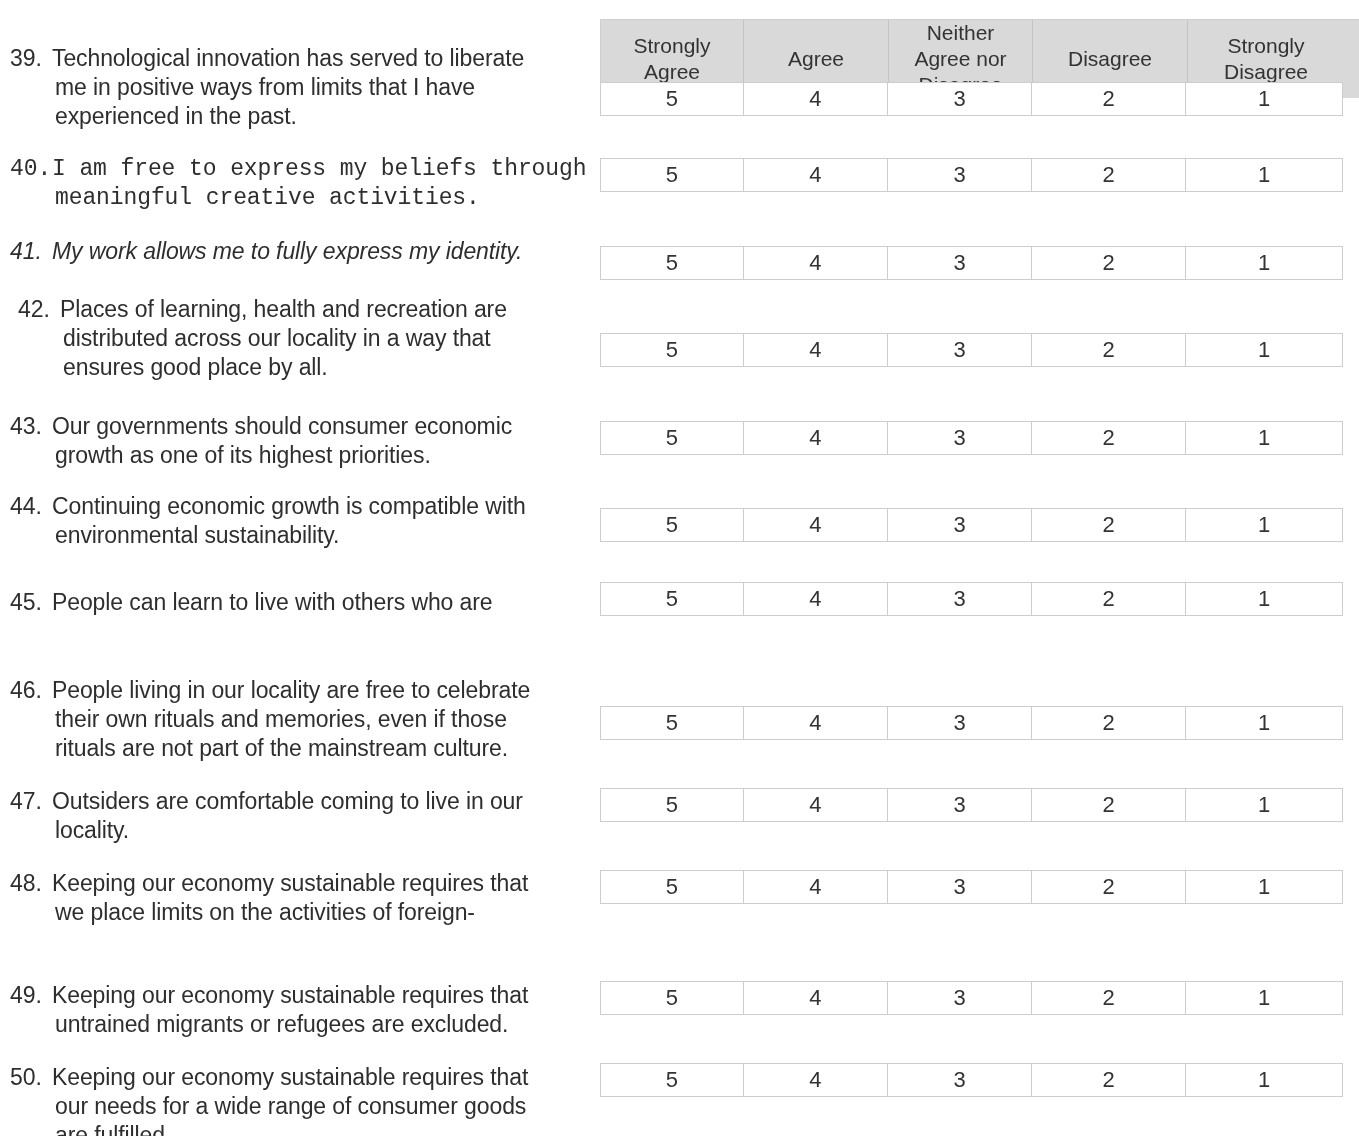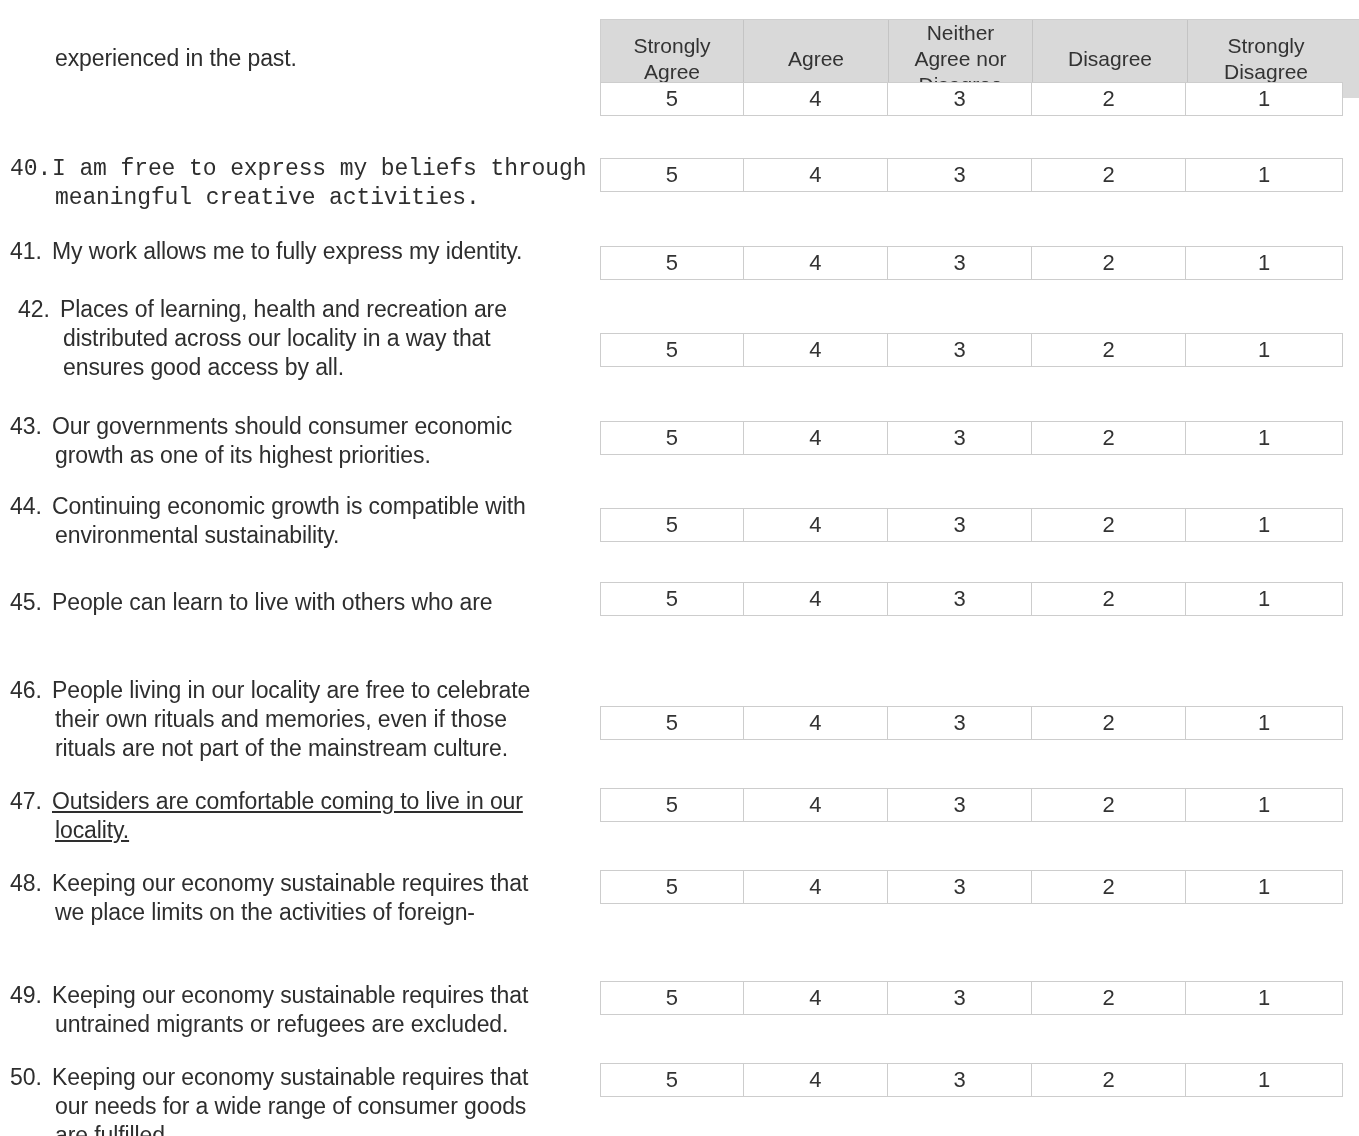--- a/index.html
+++ b/index.html
@@ -100,20 +100,22 @@
   </div>
   <div class="hcell c4">
     <div><span>Disagree</span></div>
   </div>
   <div class="hcell c5">
     <div><span>Strongly</span><br><span>Disagree</span></div>
   </div>
 </div>
 
 <div class="question" style="top:44px;">
+  <span class="line"><span class="num">39.</span><span>Technological innovation has served to liberate</span></span>
+  <span class="line cont">me in positive ways from limits that I have</span>
   <span class="line cont">experienced in the past.</span>
 </div>
 <div class="rating-row" style="top:82px;">
   <div class="rcell c1">5</div>
   <div class="rcell c2">4</div>
   <div class="rcell c3">3</div>
   <div class="rcell c4">2</div>
   <div class="rcell c5">1</div>
 </div>
 
@@ -122,35 +124,35 @@
   <span class="line cont">meaningful creative activities.</span>
 </div>
 <div class="rating-row" style="top:158px;">
   <div class="rcell c1">5</div>
   <div class="rcell c2">4</div>
   <div class="rcell c3">3</div>
   <div class="rcell c4">2</div>
   <div class="rcell c5">1</div>
 </div>
 
-<div class="question" style="top:237px;">
+<div class="question" style="top:237px;font-style:italic;">
   <span class="line"><span class="num">41.</span><span>My work allows me to fully express my identity.</span></span>
 </div>
 <div class="rating-row" style="top:246px;">
   <div class="rcell c1">5</div>
   <div class="rcell c2">4</div>
   <div class="rcell c3">3</div>
   <div class="rcell c4">2</div>
   <div class="rcell c5">1</div>
 </div>
 
 <div class="question" style="top:295px;margin-left:8px;">
   <span class="line"><span class="num">42.</span><span>Places of learning, health and recreation are</span></span>
   <span class="line cont">distributed across our locality in a way that</span>
-  <span class="line cont">ensures good access by all.</span>
+  <span class="line cont">ensures good place by all.</span>
 </div>
 <div class="rating-row" style="top:333px;">
   <div class="rcell c1">5</div>
   <div class="rcell c2">4</div>
   <div class="rcell c3">3</div>
   <div class="rcell c4">2</div>
   <div class="rcell c5">1</div>
 </div>
 
 <div class="question" style="top:412px;">
@@ -194,21 +196,21 @@
   <span class="line cont">rituals are not part of the mainstream culture.</span>
 </div>
 <div class="rating-row" style="top:706px;">
   <div class="rcell c1">5</div>
   <div class="rcell c2">4</div>
   <div class="rcell c3">3</div>
   <div class="rcell c4">2</div>
   <div class="rcell c5">1</div>
 </div>
 
-<div class="question" style="top:787px;text-decoration:underline;">
+<div class="question" style="top:787px;">
   <span class="line"><span class="num">47.</span><span>Outsiders are comfortable coming to live in our</span></span>
   <span class="line cont">locality.</span>
 </div>
 <div class="rating-row" style="top:788px;">
   <div class="rcell c1">5</div>
   <div class="rcell c2">4</div>
   <div class="rcell c3">3</div>
   <div class="rcell c4">2</div>
   <div class="rcell c5">1</div>
 </div>

